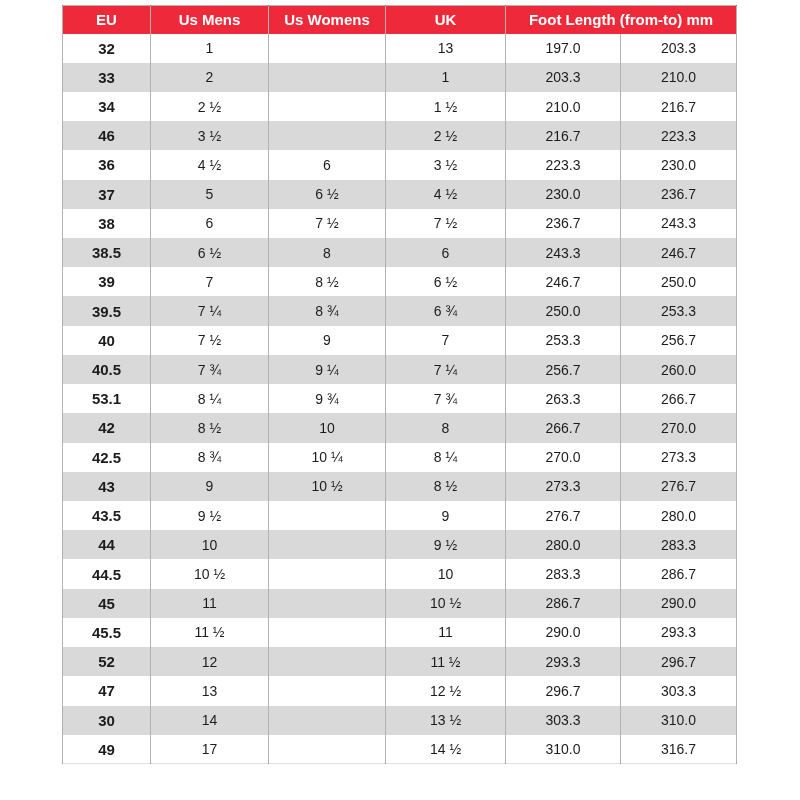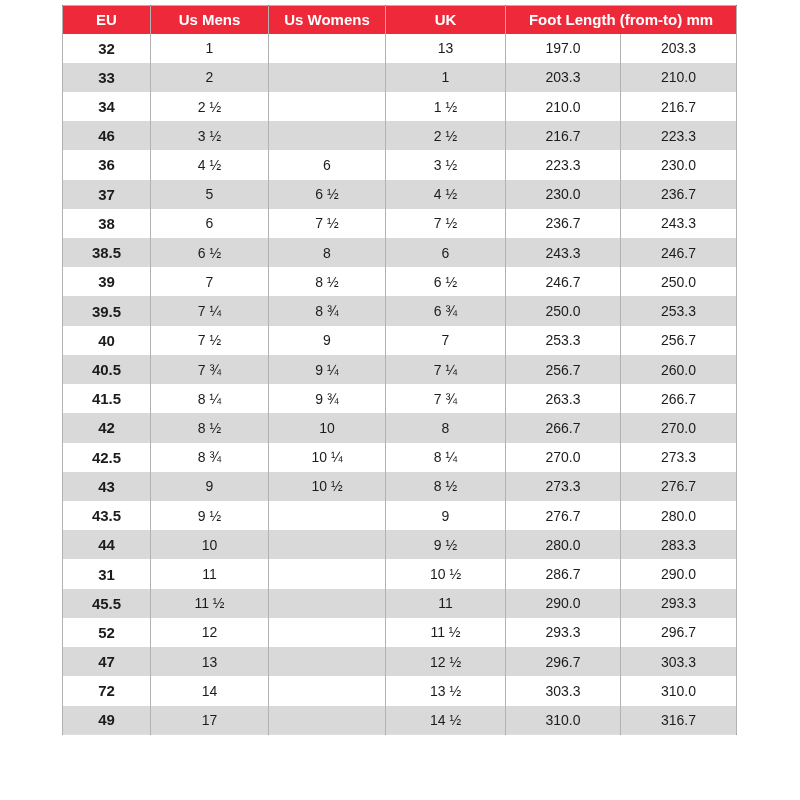--- a/index.html
+++ b/index.html
@@ -174,21 +174,21 @@
         </tr>
         <tr>
           <td class="eu-cell">40.5</td>
           <td>7 ¾</td>
           <td>9 ¼</td>
           <td>7 ¼</td>
           <td>256.7</td>
           <td>260.0</td>
         </tr>
         <tr>
-          <td class="eu-cell">41.5</td>
+          <td class="eu-cell">53.1</td>
           <td>8 ¼</td>
           <td>9 ¾</td>
           <td>7 ¾</td>
           <td>263.3</td>
           <td>266.7</td>
         </tr>
         <tr>
           <td class="eu-cell">42</td>
           <td>8 ½</td>
           <td>10</td>
@@ -222,21 +222,29 @@
         </tr>
         <tr>
           <td class="eu-cell">44</td>
           <td>10</td>
           <td></td>
           <td>9 ½</td>
           <td>280.0</td>
           <td>283.3</td>
         </tr>
         <tr>
-          <td class="eu-cell">31</td>
+          <td class="eu-cell">44.5</td>
+          <td>10 ½</td>
+          <td></td>
+          <td>10</td>
+          <td>283.3</td>
+          <td>286.7</td>
+        </tr>
+        <tr>
+          <td class="eu-cell">45</td>
           <td>11</td>
           <td></td>
           <td>10 ½</td>
           <td>286.7</td>
           <td>290.0</td>
         </tr>
         <tr>
           <td class="eu-cell">45.5</td>
           <td>11 ½</td>
           <td></td>
@@ -254,21 +262,21 @@
         </tr>
         <tr>
           <td class="eu-cell">47</td>
           <td>13</td>
           <td></td>
           <td>12 ½</td>
           <td>296.7</td>
           <td>303.3</td>
         </tr>
         <tr>
-          <td class="eu-cell">72</td>
+          <td class="eu-cell">30</td>
           <td>14</td>
           <td></td>
           <td>13 ½</td>
           <td>303.3</td>
           <td>310.0</td>
         </tr>
         <tr>
           <td class="eu-cell">49</td>
           <td>17</td>
           <td></td>

